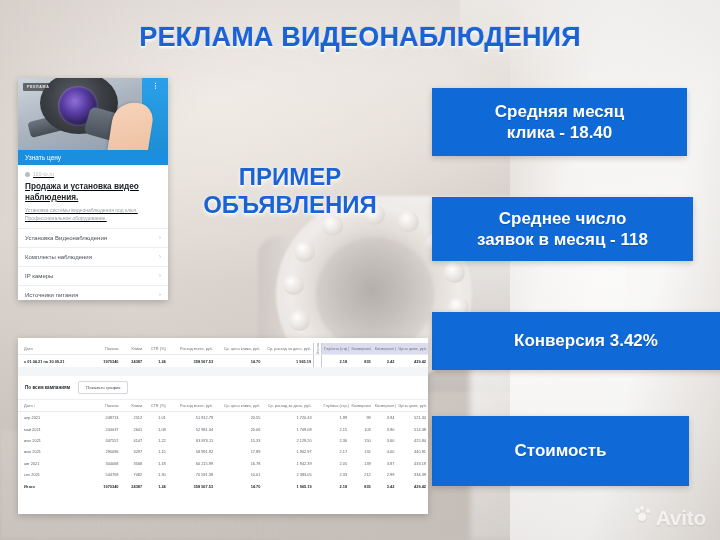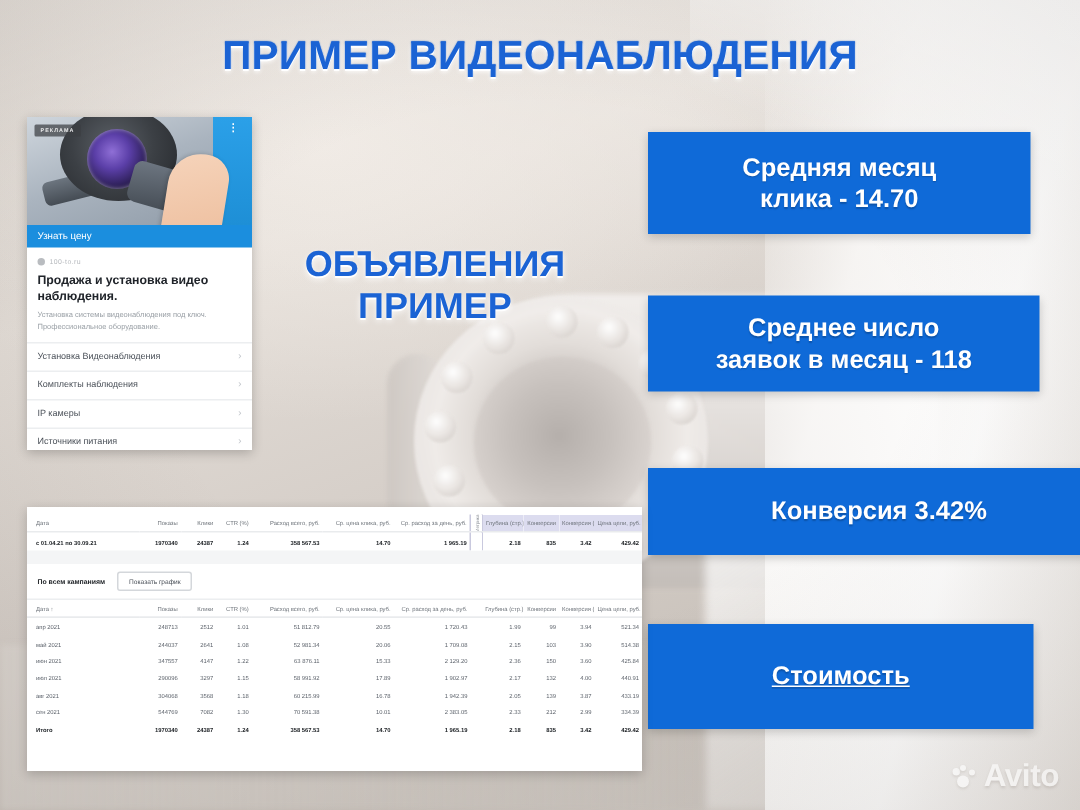--- a/index.html
+++ b/index.html
@@ -113,21 +113,21 @@
     line-height:1.25;
     display:flex; align-items:center; justify-content:center;
     text-align:center;
     padding:6px 8px;
     box-shadow:0 2px 6px rgba(0,0,0,.18);
     text-shadow:0 1px 1px rgba(0,0,0,.22);
   }
   #kpi-0 { left:432px; top:88px;  width:255px; height:68px; }
   #kpi-1 { left:432px; top:197px; width:261px; height:64px;text-align:center; }
   #kpi-2 { left:432px; top:312px; width:308px; height:58px; }
-  #kpi-3 { left:432px; top:416px; width:257px; height:70px;text-decoration:underline; }
+  #kpi-3 { left:432px; top:416px; width:257px; height:70px; }
 
   
   #ad-card {
     position:absolute; left:18px; top:78px; width:150px; height:222px;
     background:#ffffff;
     box-shadow:0 2px 7px rgba(0,0,0,.22);
     overflow:hidden;
     font-size:6px;
   }
   #ad-hero {
@@ -178,21 +178,21 @@
   }
   .hero-kebab {
     position:absolute; right:9px; top:5px; color:#fff; font-size:7px; line-height:6px;
     letter-spacing:0; font-weight:bold;
   }
   #ad-cta {
     position:relative; height:15px; background:#1b8ede; color:#fff;
     display:flex; align-items:center; padding-left:7px;
     font-size:6.5px; z-index:3;
   }
-  #ad-body { padding:7px 7px 0 7px; }
+  #ad-body { padding:7px 7px 0 7px;text-decoration:underline; }
   .ad-url-row { display:flex; align-items:center; gap:3px; margin-bottom:5px; }
   .ad-url-dot {
     width:5px; height:5px; border-radius:50%;
     background:#b9bcc0;
   }
   .ad-url-text { color:#b6b9bd; font-size:4.6px; letter-spacing:.3px; }
   #ad-title {
     font-size:8.2px; font-weight:bold; color:#20242a; line-height:1.3;
     margin-bottom:4px;
   }
@@ -253,21 +253,21 @@
   #toolbar-title { font-size:4.6px; font-weight:bold; color:#1d2125; }
   #toolbar-btn {
     font-size:4.4px; color:#4a5058;
     border:1px solid #d4d7db; border-radius:2px;
     padding:3px 7px; background:#fff;
   }
 
   
   #watermark {
     position:absolute; right:14px; bottom:10px;
-    display:flex; align-items:center; gap:4px;
+    display:flex; align-items:flex-start; gap:4px;
     opacity:.62;
   }
   #watermark .wm-text {
     font-size:21px; font-weight:bold; color:#ffffff;
     text-shadow:0 1px 2px rgba(120,110,100,.35);
     letter-spacing:-.3px;
   }
   .wm-dots { position:relative; width:17px; height:17px; }
   .wm-dots i { position:absolute; border-radius:50%; background:#ffffff; display:block;
                box-shadow:0 1px 2px rgba(120,110,100,.3); }
@@ -303,21 +303,21 @@
     <i class="ir-led" style="left:46px;  top:17px;"></i>
   </div>
   <div class="cam-lens"></div>
   <div class="bg-soft-1"></div>
   <div class="bg-soft-2"></div>
   <div class="bg-wall-right"></div>
   <div class="bg-wall-top"></div>
   <div class="bg-vignette"></div>
 </div>
 
-<div id="headline">ПРИМЕР ВИДЕОНАБЛЮДЕНИЯ</div>
+<div id="headline">РЕКЛАМА ВИДЕОНАБЛЮДЕНИЯ</div>
 
 <div id="ad-card">
 
   <div id="ad-hero">
     <div class="hero-right-strip"></div>
     <div class="hero-cam-arm"></div>
     <div class="hero-cam-barrel"></div>
     <div class="hero-cam-lens"></div>
     <div class="hero-cam-2"></div>
     <div class="hero-lens-2"></div>
@@ -353,28 +353,28 @@
       <span class="chev">›</span>
     </div>
     <div class="ad-link">
       <span>Источники питания</span>
       <span class="chev">›</span>
     </div>
   </div>
 </div>
 
 <div id="center-caption">
+  <div>ПРИМЕР</div>
   <div>ОБЪЯВЛЕНИЯ</div>
-  <div>ПРИМЕР</div>
 </div>
 
 <div class="kpi" id="kpi-0">
   <div>
     <span>Средняя месяц</span><br>
-    <span>клика - 14.70</span>
+    <span>клика - 18.40</span>
   </div>
 </div>
 <div class="kpi" id="kpi-1">
   <div>
     <span>Среднее число</span><br>
     <span>заявок в месяц - 118</span>
   </div>
 </div>
 <div class="kpi" id="kpi-2">
   <div>

